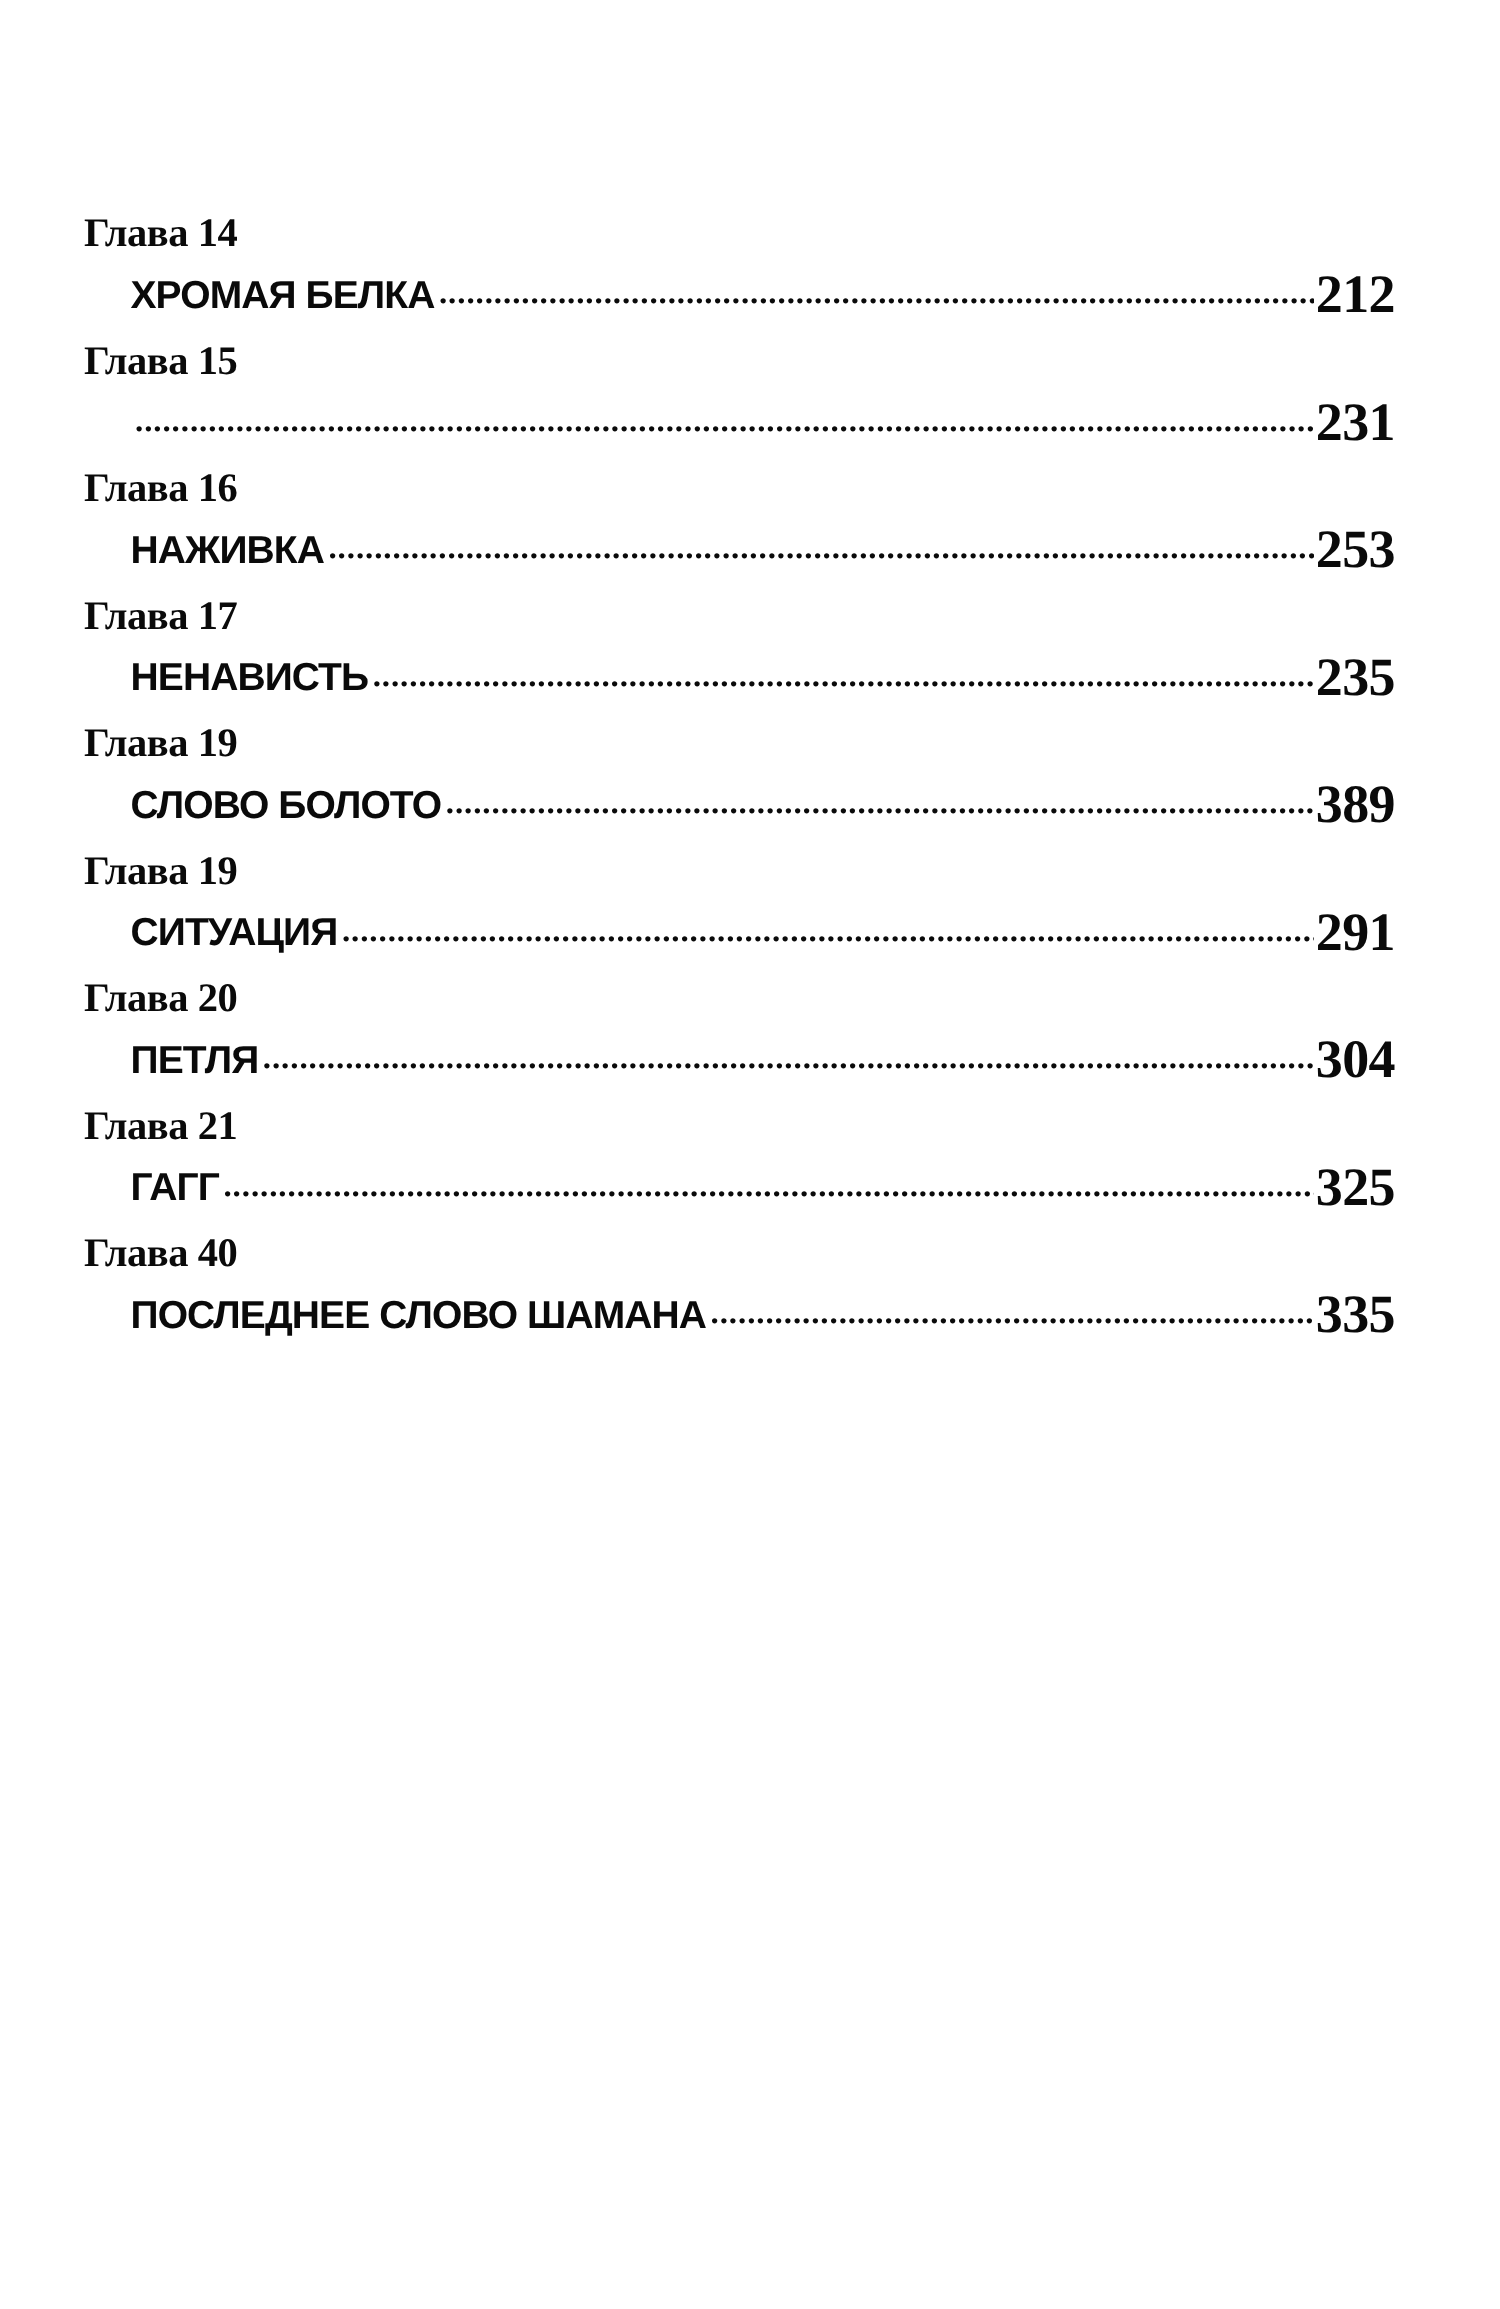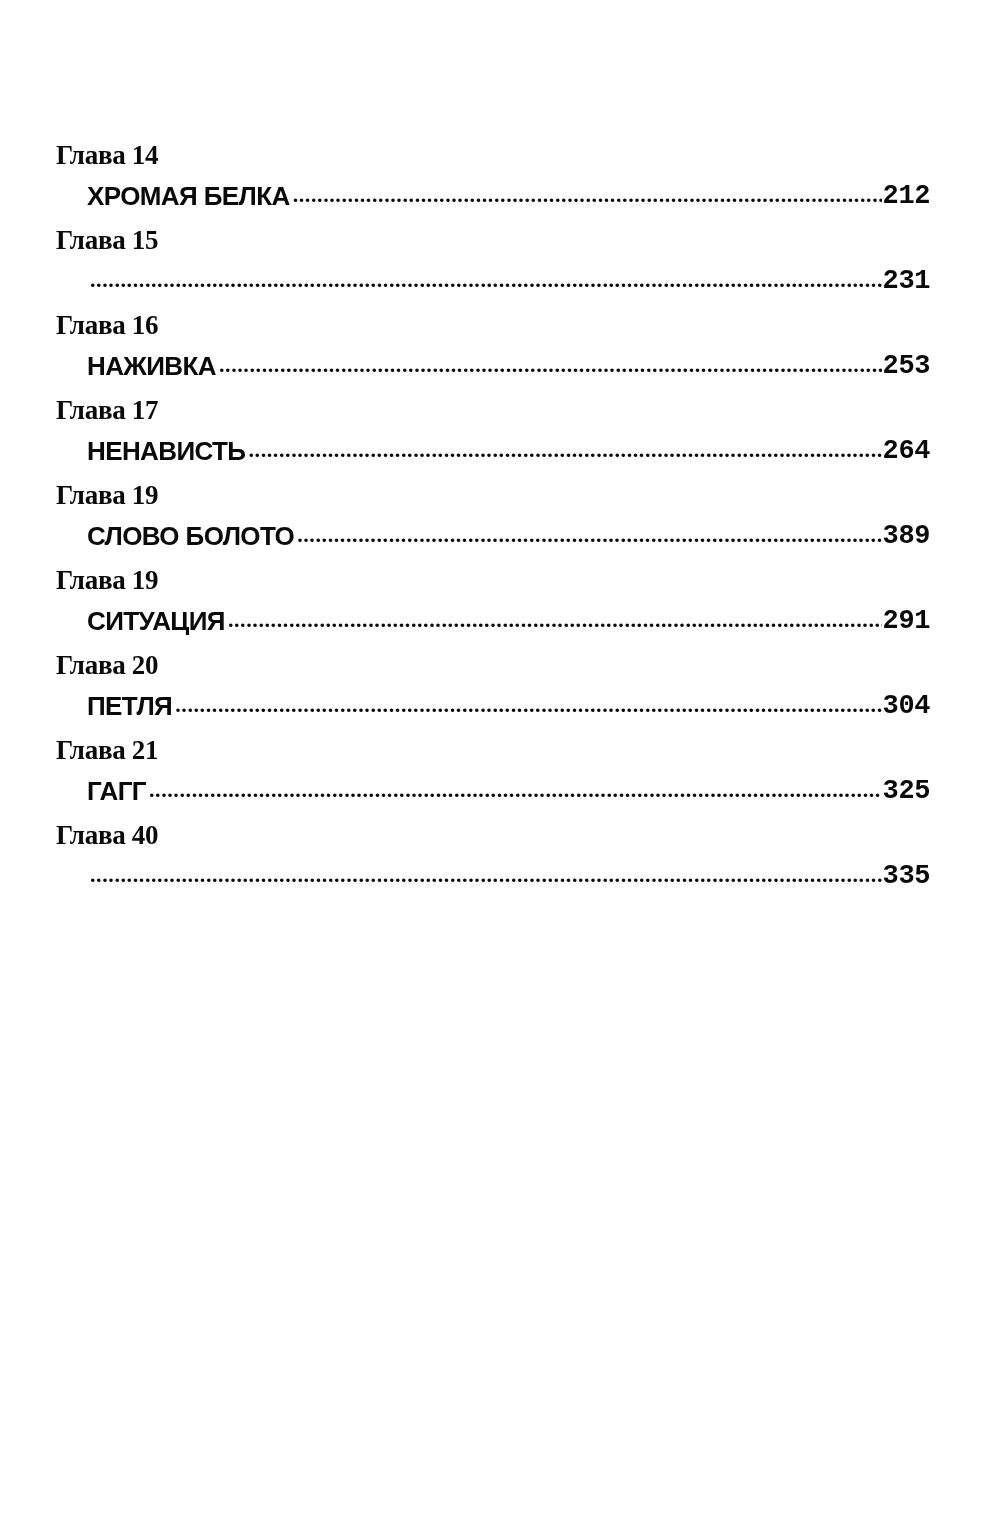--- a/index.html
+++ b/index.html
@@ -62,23 +62,23 @@
       font-family: "Liberation Serif", "DejaVu Serif", serif;
       font-weight: bold;
       font-size: 22px;
       letter-spacing: 0.6px;
       margin: 0 1px 0 3px;
       position: relative;
       top: -1px;
     }
     .page-num {
       flex: 0 0 auto;
-      font-family: Liberation Mono, monospace;
+      font-family: Liberation Serif, serif;
       font-weight: bold;
-      font-size: 27px;
+      font-size: 36px;
       letter-spacing: -0.4px;
     }
   </style>
 </head>
 <body>
 
 <div class="toc">
   <div class="entry">
     <div class="chapter-label">Глава 14</div>
     <div class="title-line">
@@ -100,21 +100,21 @@
       <span class="title">НАЖИВКА</span>
       <span class="leader">........................................................................................................................................................................................................</span>
       <span class="page-num">253</span>
     </div>
   </div>
   <div class="entry">
     <div class="chapter-label">Глава 17</div>
     <div class="title-line">
       <span class="title">НЕНАВИСТЬ</span>
       <span class="leader">........................................................................................................................................................................................................</span>
-      <span class="page-num">264</span>
+      <span class="page-num">235</span>
     </div>
   </div>
   <div class="entry">
     <div class="chapter-label">Глава 19</div>
     <div class="title-line">
       <span class="title">СЛОВО БОЛОТО</span>
       <span class="leader">........................................................................................................................................................................................................</span>
       <span class="page-num">389</span>
     </div>
   </div>
@@ -138,17 +138,18 @@
     <div class="chapter-label">Глава 21</div>
     <div class="title-line">
       <span class="title">ГАГГ</span>
       <span class="leader">........................................................................................................................................................................................................</span>
       <span class="page-num">325</span>
     </div>
   </div>
   <div class="entry">
     <div class="chapter-label">Глава 40</div>
     <div class="title-line">
+      <span class="title">ПОСЛЕДНЕЕ СЛОВО ШАМАНА</span>
       <span class="leader">........................................................................................................................................................................................................</span>
       <span class="page-num">335</span>
     </div>
   </div>
 </div>
 
 </body></html>

